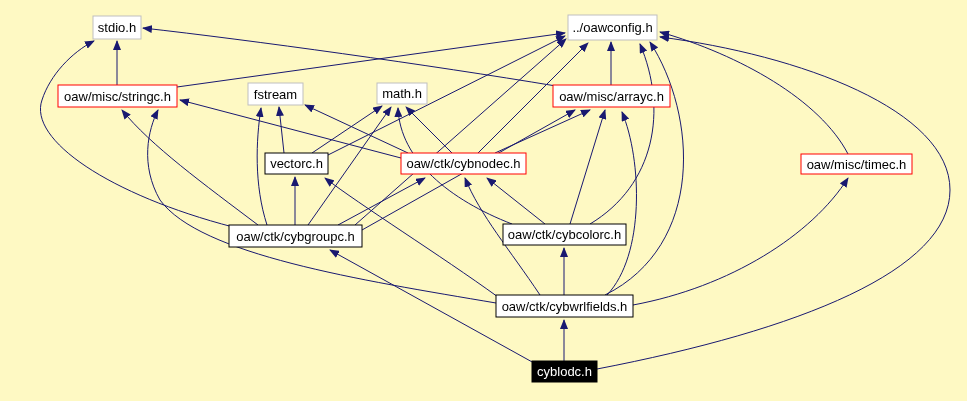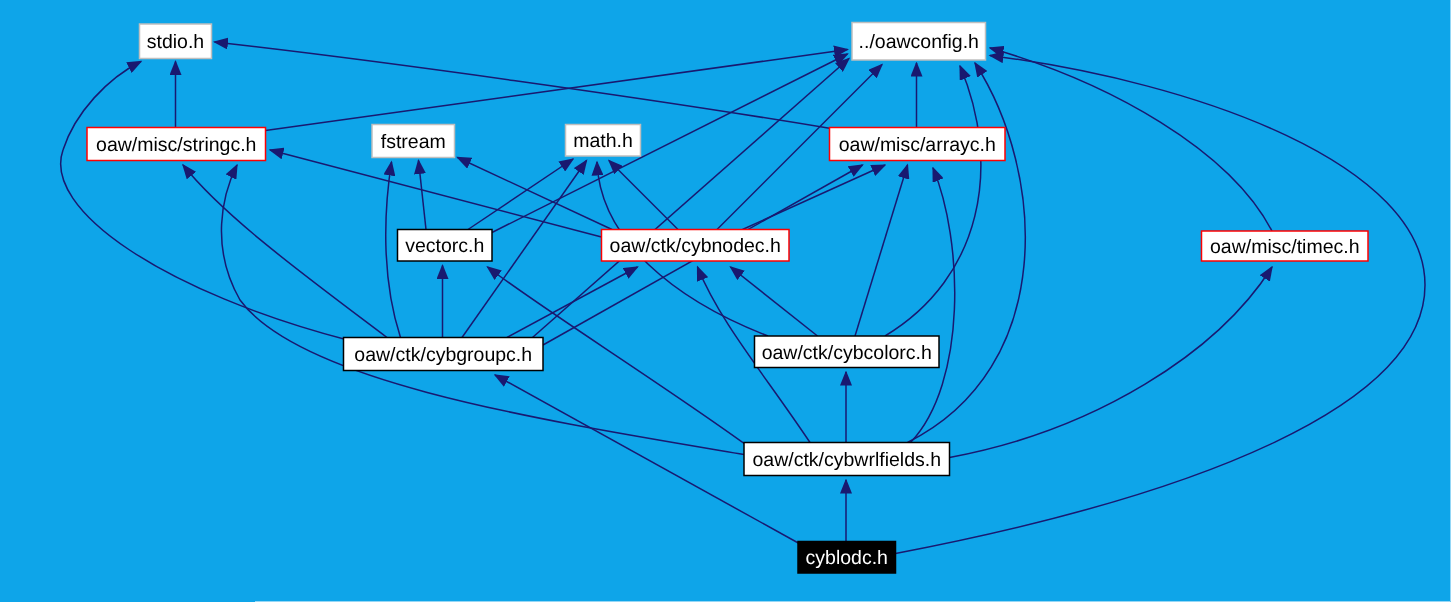--- a/index.html
+++ b/index.html
@@ -1,16 +1,16 @@
 <!DOCTYPE html>
 <html><head>
 <meta charset="utf-8">
 <style>
   html,body{margin:0;padding:0;background:#ffffff;}
-  #stage{position:relative;width:967px;height:401px;background:#0ea5e9;overflow:hidden;}
+  #stage{position:relative;width:967px;height:401px;background:#fef9c3;overflow:hidden;}
   svg{display:block;}
   text{font-family:"Liberation Sans","DejaVu Sans",sans-serif;font-size:13px;}
 </style>
 </head>
 <body>
 
 <div id="stage">
     <svg width="967" height="401" viewBox="0 0 967 401">
       <defs>
         <marker id="arrow" markerWidth="10" markerHeight="8" refX="9" refY="4" orient="auto" markerUnits="userSpaceOnUse">

